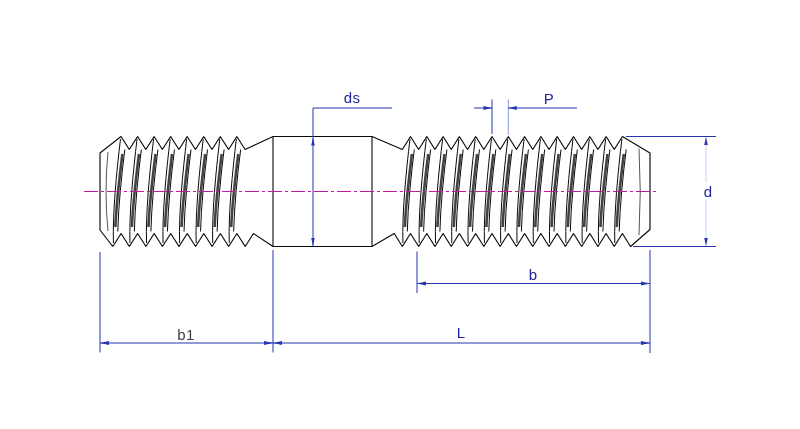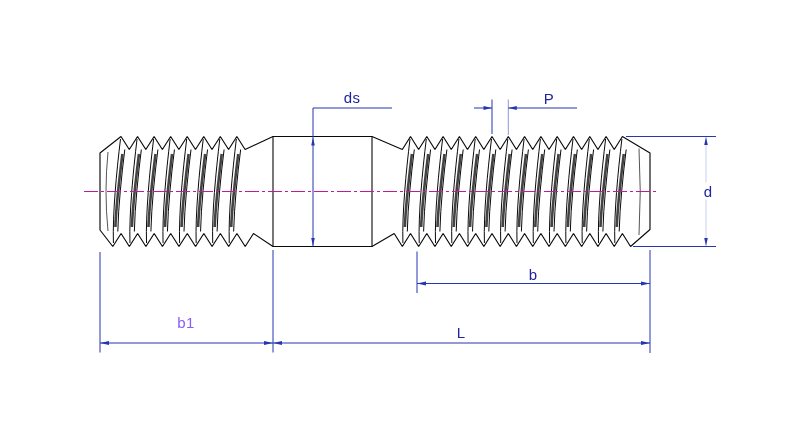--- a/index.html
+++ b/index.html
@@ -27,15 +27,15 @@
     <path id="p-dlight" fill="none" stroke-width="1" d="M706,137V246.5" stroke="#c9cff1"></path>
     <path id="p-extlight" fill="none" stroke-width="1" d="M508.3,99.5V135" stroke="#8d97de"></path>
     <path id="p-dims" fill="none" stroke-width="1" d="M313,108H392 M313,108V246.5 M492,99.5V134 M474,108H492 M508.3,108H577 M626,136.5H716 M633,246.5H716 M417,251.5V293 M650,250V353 M417,283.5H650 M100,252V352.5 M273,250V352.5 M100,343H273 M273,343H650" stroke="#2635b2"></path>
     <path id="p-arrows" stroke="none" d="M313,137.5 L311.2,145.5 L314.8,145.5 Z M313,246 L311.2,238 L314.8,238 Z M492,108 L483.5,106.1 L483.5,109.9 Z M508.3,108 L516.8,106.1 L516.8,109.9 Z M706,137 L704.2,145 L707.8,145 Z M706,246 L704.2,238 L707.8,238 Z M417,283.5 L426,281.5 L426,285.5 Z M650,283.5 L641,281.5 L641,285.5 Z M100,343 L109,341 L109,345 Z M273,343 L264,341 L264,345 Z M273,343 L282,341 L282,345 Z M650,343 L641,341 L641,345 Z" fill="#2635b2"></path>
   </svg>
 
   <span class="dim-label" style="left: 352px; top: 97px; color: rgb(32, 37, 159);">ds</span>
   <span class="dim-label" style="left: 549px; top: 98px; color: rgb(32, 37, 159);">P</span>
   <span class="dim-label bg" style="left: 708px; top: 191px; color: rgb(32, 37, 159);">d</span>
   <span class="dim-label" style="left: 533px; top: 274px; color: rgb(32, 37, 159);">b</span>
-  <span class="dim-label" style="left: 186px; top: 322px; color: #8b5cf6;">b1</span>
+  <span class="dim-label" style="left: 186px; top: 334px; color: #404040;">b1</span>
   <span class="dim-label" style="left: 461px; top: 332px; color: rgb(32, 37, 159);">L</span>
 </div>
 
 </body></html>

